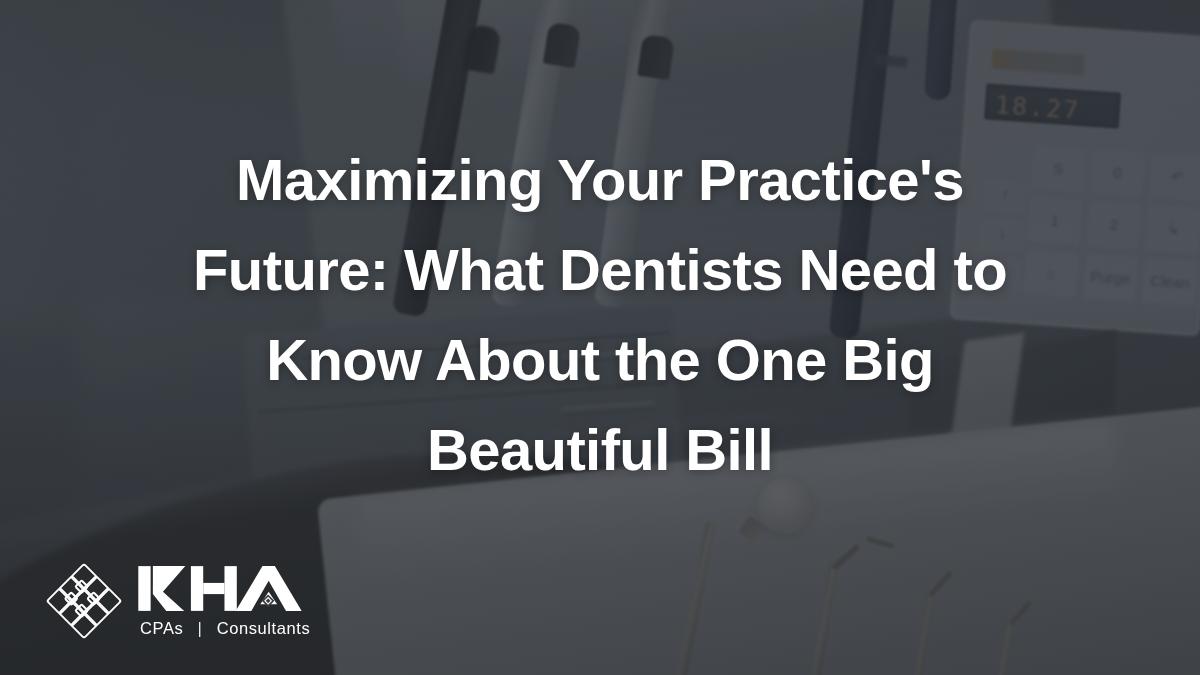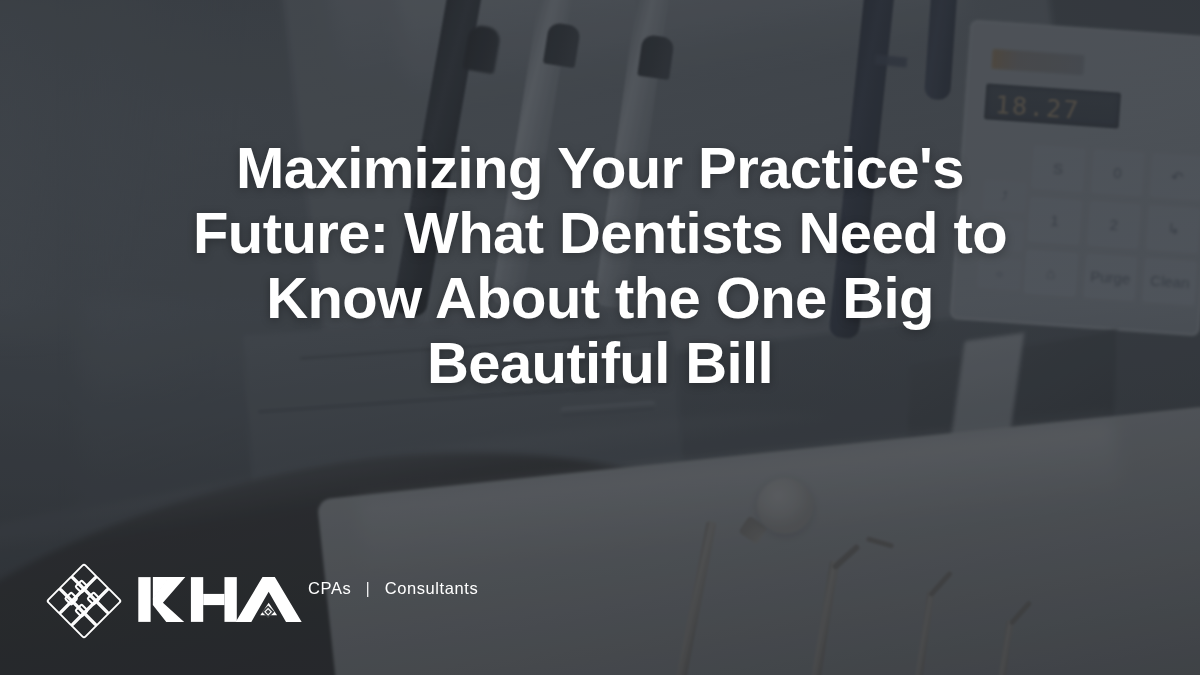--- a/index.html
+++ b/index.html
@@ -330,38 +330,38 @@
   .headline {
     position: absolute;
     left: 150px;
     top: 135px;
     width: 900px;
     text-align: center;
     color: #ffffff;
     font-family: "Liberation Sans Narrow", "Liberation Sans", sans-serif;
     font-weight: 700;
     font-size: 58px;
-    line-height: 65px;
+    line-height: 90px;
     letter-spacing: -0.6px;
     text-shadow: 0 2px 10px rgba(0,0,0,.30);
     margin: 0;
     white-space: pre-line;
   }
 
   
   .logo {
     position: absolute;
     left: 44px;
     bottom: 34px;
     display: flex;
     align-items: center;
     gap: 12px;
   }
   .logo-mark { width: 80px; height: 80px; display: block; }
-  .logo-type { display: flex; flex-direction: row; align-items: flex-start; }
+  .logo-type { display: flex; flex-direction: column; align-items: flex-start; }
   .logo-word { display: block; }
   .logo-tagline {
     color: #ffffff;
     font-family: "Liberation Sans", sans-serif;
     font-size: 16.5px;
     letter-spacing: 0.6px;
     margin-top: 3px;
     padding-left: 4px;
     white-space: nowrap;
   }

